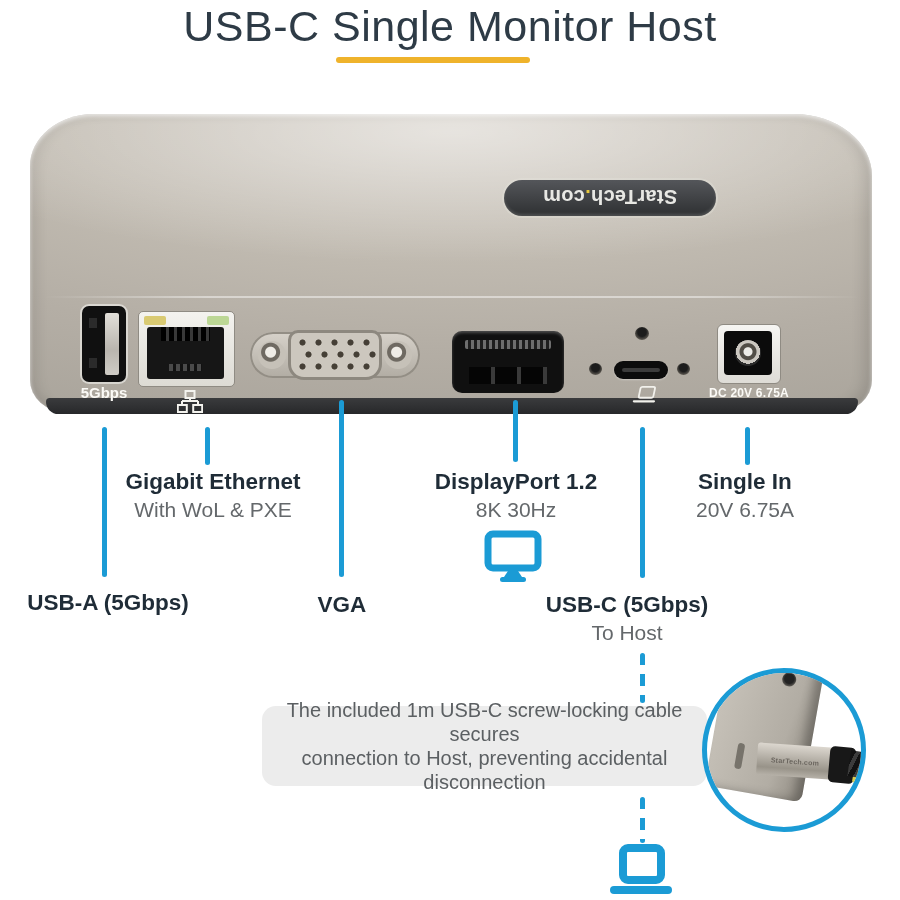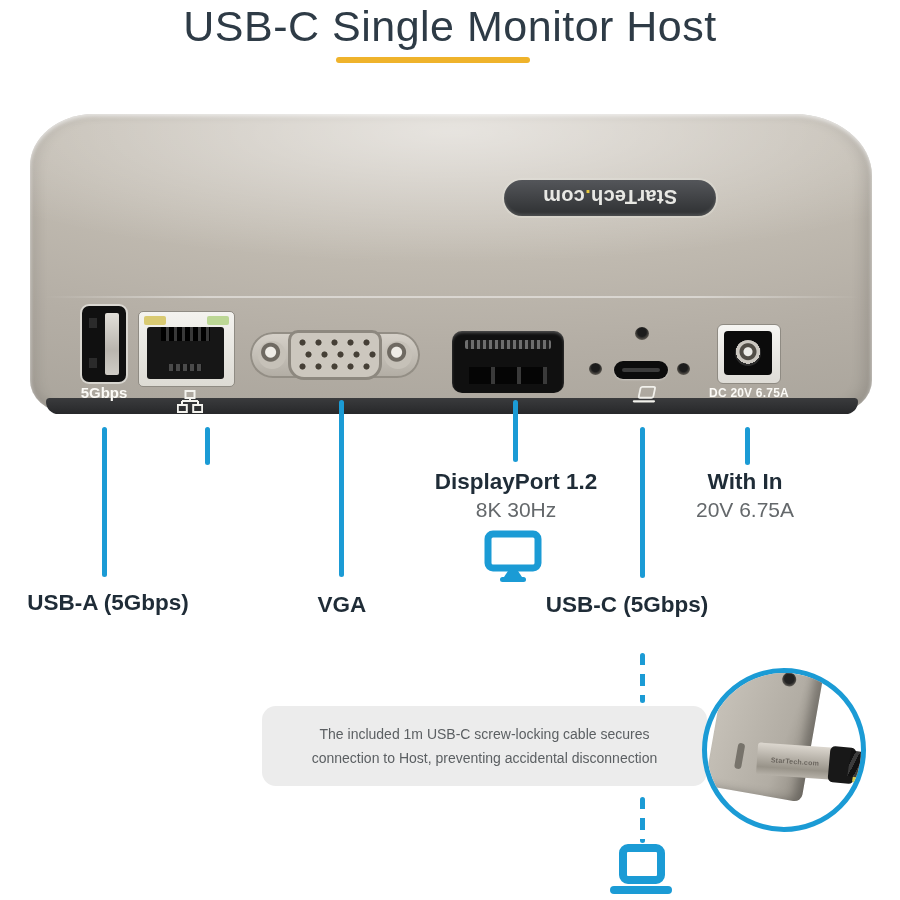--- a/index.html
+++ b/index.html
@@ -118,21 +118,21 @@
   .co-usba{left:0px;top:589px;width:216px;}
   .co-vga{left:217px;top:591px;width:250px;}
   .co-usbc{left:502px;top:591px;width:250px;}
   .monitor-icon{position:absolute;left:484px;top:530px;z-index:3;}
   .laptop-icon{position:absolute;left:608px;top:844px;z-index:3;}
 
   
   .note-box{position:absolute;left:262px;top:706px;width:445px;height:80px;z-index:2;
       background:#ececec;border-radius:14px;display:flex;flex-direction:column;
       justify-content:center;text-align:center;}
-  .note-box span{font-size:14px;color:#5b5f62;line-height:24px;}
+  .note-box span{font-size:20px;color:#5b5f62;line-height:24px;}
 
   
   .inset{position:absolute;left:702px;top:668px;width:154px;height:154px;z-index:5;
       border-radius:50%;border:5px solid #1b9bd5;background:#fff;overflow:hidden;}
   .inset-dock{position:absolute;left:10px;top:-30px;width:98px;height:152px;
       background:linear-gradient(100deg,#c9c4bb 0%,#b2ada4 70%,#8f8a81 100%);
       transform:rotate(10deg);border-radius:8px;box-shadow:inset -8px 0 10px rgba(0,0,0,.25);}
   .inset-dock-screw{position:absolute;left:58px;top:26px;width:14px;height:14px;border-radius:50%;
       background:radial-gradient(circle at 50% 45%, #222 0 45%, #6d6962 80%);}
   .inset-dock-slot{position:absolute;left:26px;top:104px;width:7px;height:26px;border-radius:4px;background:#77736b;}
@@ -215,43 +215,48 @@
   </div>
   <div class="marking pwr-marking">DC 20V 6.75A</div>
 
   <div class="cline l-usba"></div>
   <div class="cline l-eth"></div>
   <div class="cline l-vga"></div>
   <div class="cline l-dp"></div>
   <div class="cline l-usbc"></div>
   <div class="cline l-pwr"></div>
 
+  <div class="callout co-eth">
+    <div class="c-title">Gigabit Ethernet</div>
+    <div class="c-sub">With WoL &amp; PXE</div>
+  </div>
   <div class="callout co-dp">
     <div class="c-title">DisplayPort 1.2</div>
     <div class="c-sub">8K 30Hz</div>
   </div>
   <div class="callout co-pwr">
-    <div class="c-title">With In</div>
+    <div class="c-title">Single In</div>
     <div class="c-sub">20V 6.75A</div>
   </div>
 
   <svg class="monitor-icon" width="58" height="54" viewBox="0 0 58 54">
     <rect x="4" y="4" width="50" height="34" rx="5" fill="none" stroke="#1b9bd5" stroke-width="7"></rect>
     <polygon points="24,41 34,41 38,47 20,47" fill="#1b9bd5"></polygon>
     <rect x="16" y="47" width="26" height="5" rx="2.5" fill="#1b9bd5"></rect>
   </svg>
 
   <div class="callout co-usba">
     <div class="c-title">USB-A (5Gbps)</div>
   </div>
   <div class="callout co-vga">
     <div class="c-title">VGA</div>
   </div>
   <div class="callout co-usbc">
     <div class="c-title">USB-C (5Gbps)</div>
+    <div class="c-sub">To Host</div>
   </div>
 
   <div class="dash d1"></div>
   <div class="dash d2"></div>
 
   <div class="note-box">
     <span>The included 1m USB-C screw-locking cable secures</span>
     <span>connection to Host, preventing accidental disconnection</span>
   </div>
 

